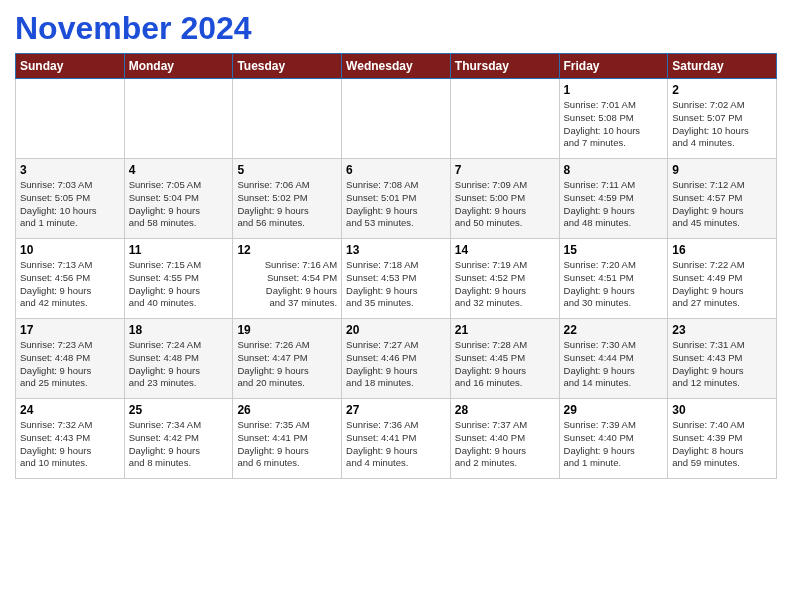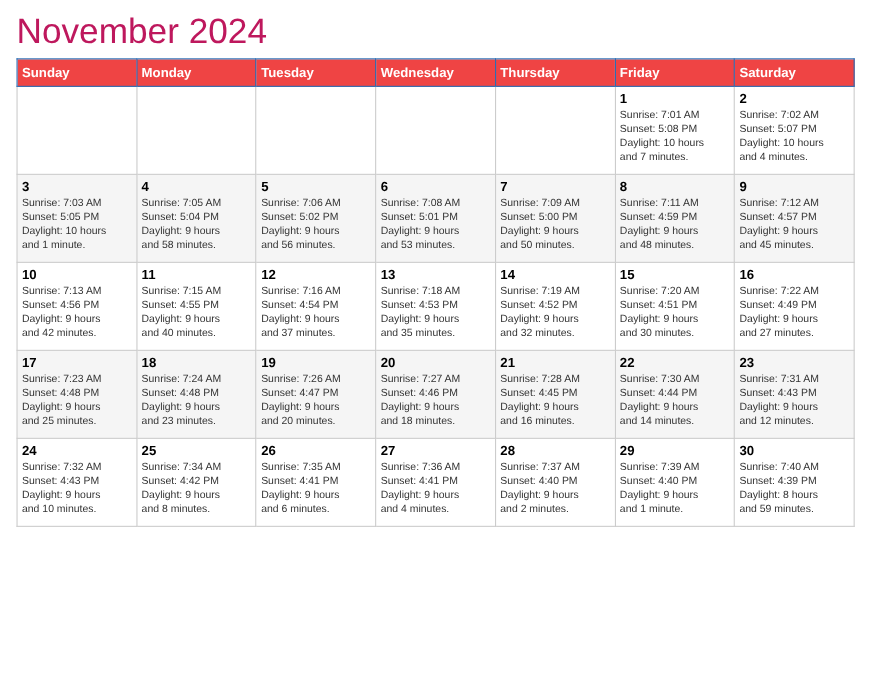--- a/index.html
+++ b/index.html
@@ -36,35 +36,35 @@
       height: 0;
       border-left: 12px solid transparent;
       border-bottom: 20px solid #2a6db5;
       margin-left: 2px;
     }
     .title-block {
       text-align: right;
     }
     .title-block h1 {
       font-size: 32px;
-      font-weight: normal;
-      color: #be185d;
+      font-weight: bold;
+      color: #1d4ed8;
     }
     .title-block h2 {
       font-size: 16px;
       font-weight: normal;
       color: #555;
     }
     table {
       width: 100%;
       border-collapse: collapse;
       font-size: 10.5px;
     }
     thead th {
-      background-color: #ef4444;
+      background-color: #7f1d1d;
       color: #fff;
       padding: 5px 4px;
       text-align: left;
       font-size: 12px;
       font-weight: bold;
       border: 1px solid #2a6db5;
     }
     tbody td {
       border: 1px solid #ccc;
       padding: 4px 4px;
@@ -196,21 +196,21 @@
         </td>
         <td>
           <span class="day-num">11</span>
           <div class="day-info" style="white-space: pre-line;">Sunrise: 7:15 AM
 Sunset: 4:55 PM
 Daylight: 9 hours
 and 40 minutes.</div>
         </td>
         <td>
           <span class="day-num">12</span>
-          <div class="day-info" style="white-space: pre-line;">Sunrise: 7:16 AM
+          <div class="day-info" style="white-space: pre-line; text-align: right;">Sunrise: 7:16 AM
 Sunset: 4:54 PM
 Daylight: 9 hours
 and 37 minutes.</div>
         </td>
         <td>
           <span class="day-num">13</span>
           <div class="day-info" style="white-space: pre-line;">Sunrise: 7:18 AM
 Sunset: 4:53 PM
 Daylight: 9 hours
 and 35 minutes.</div>

